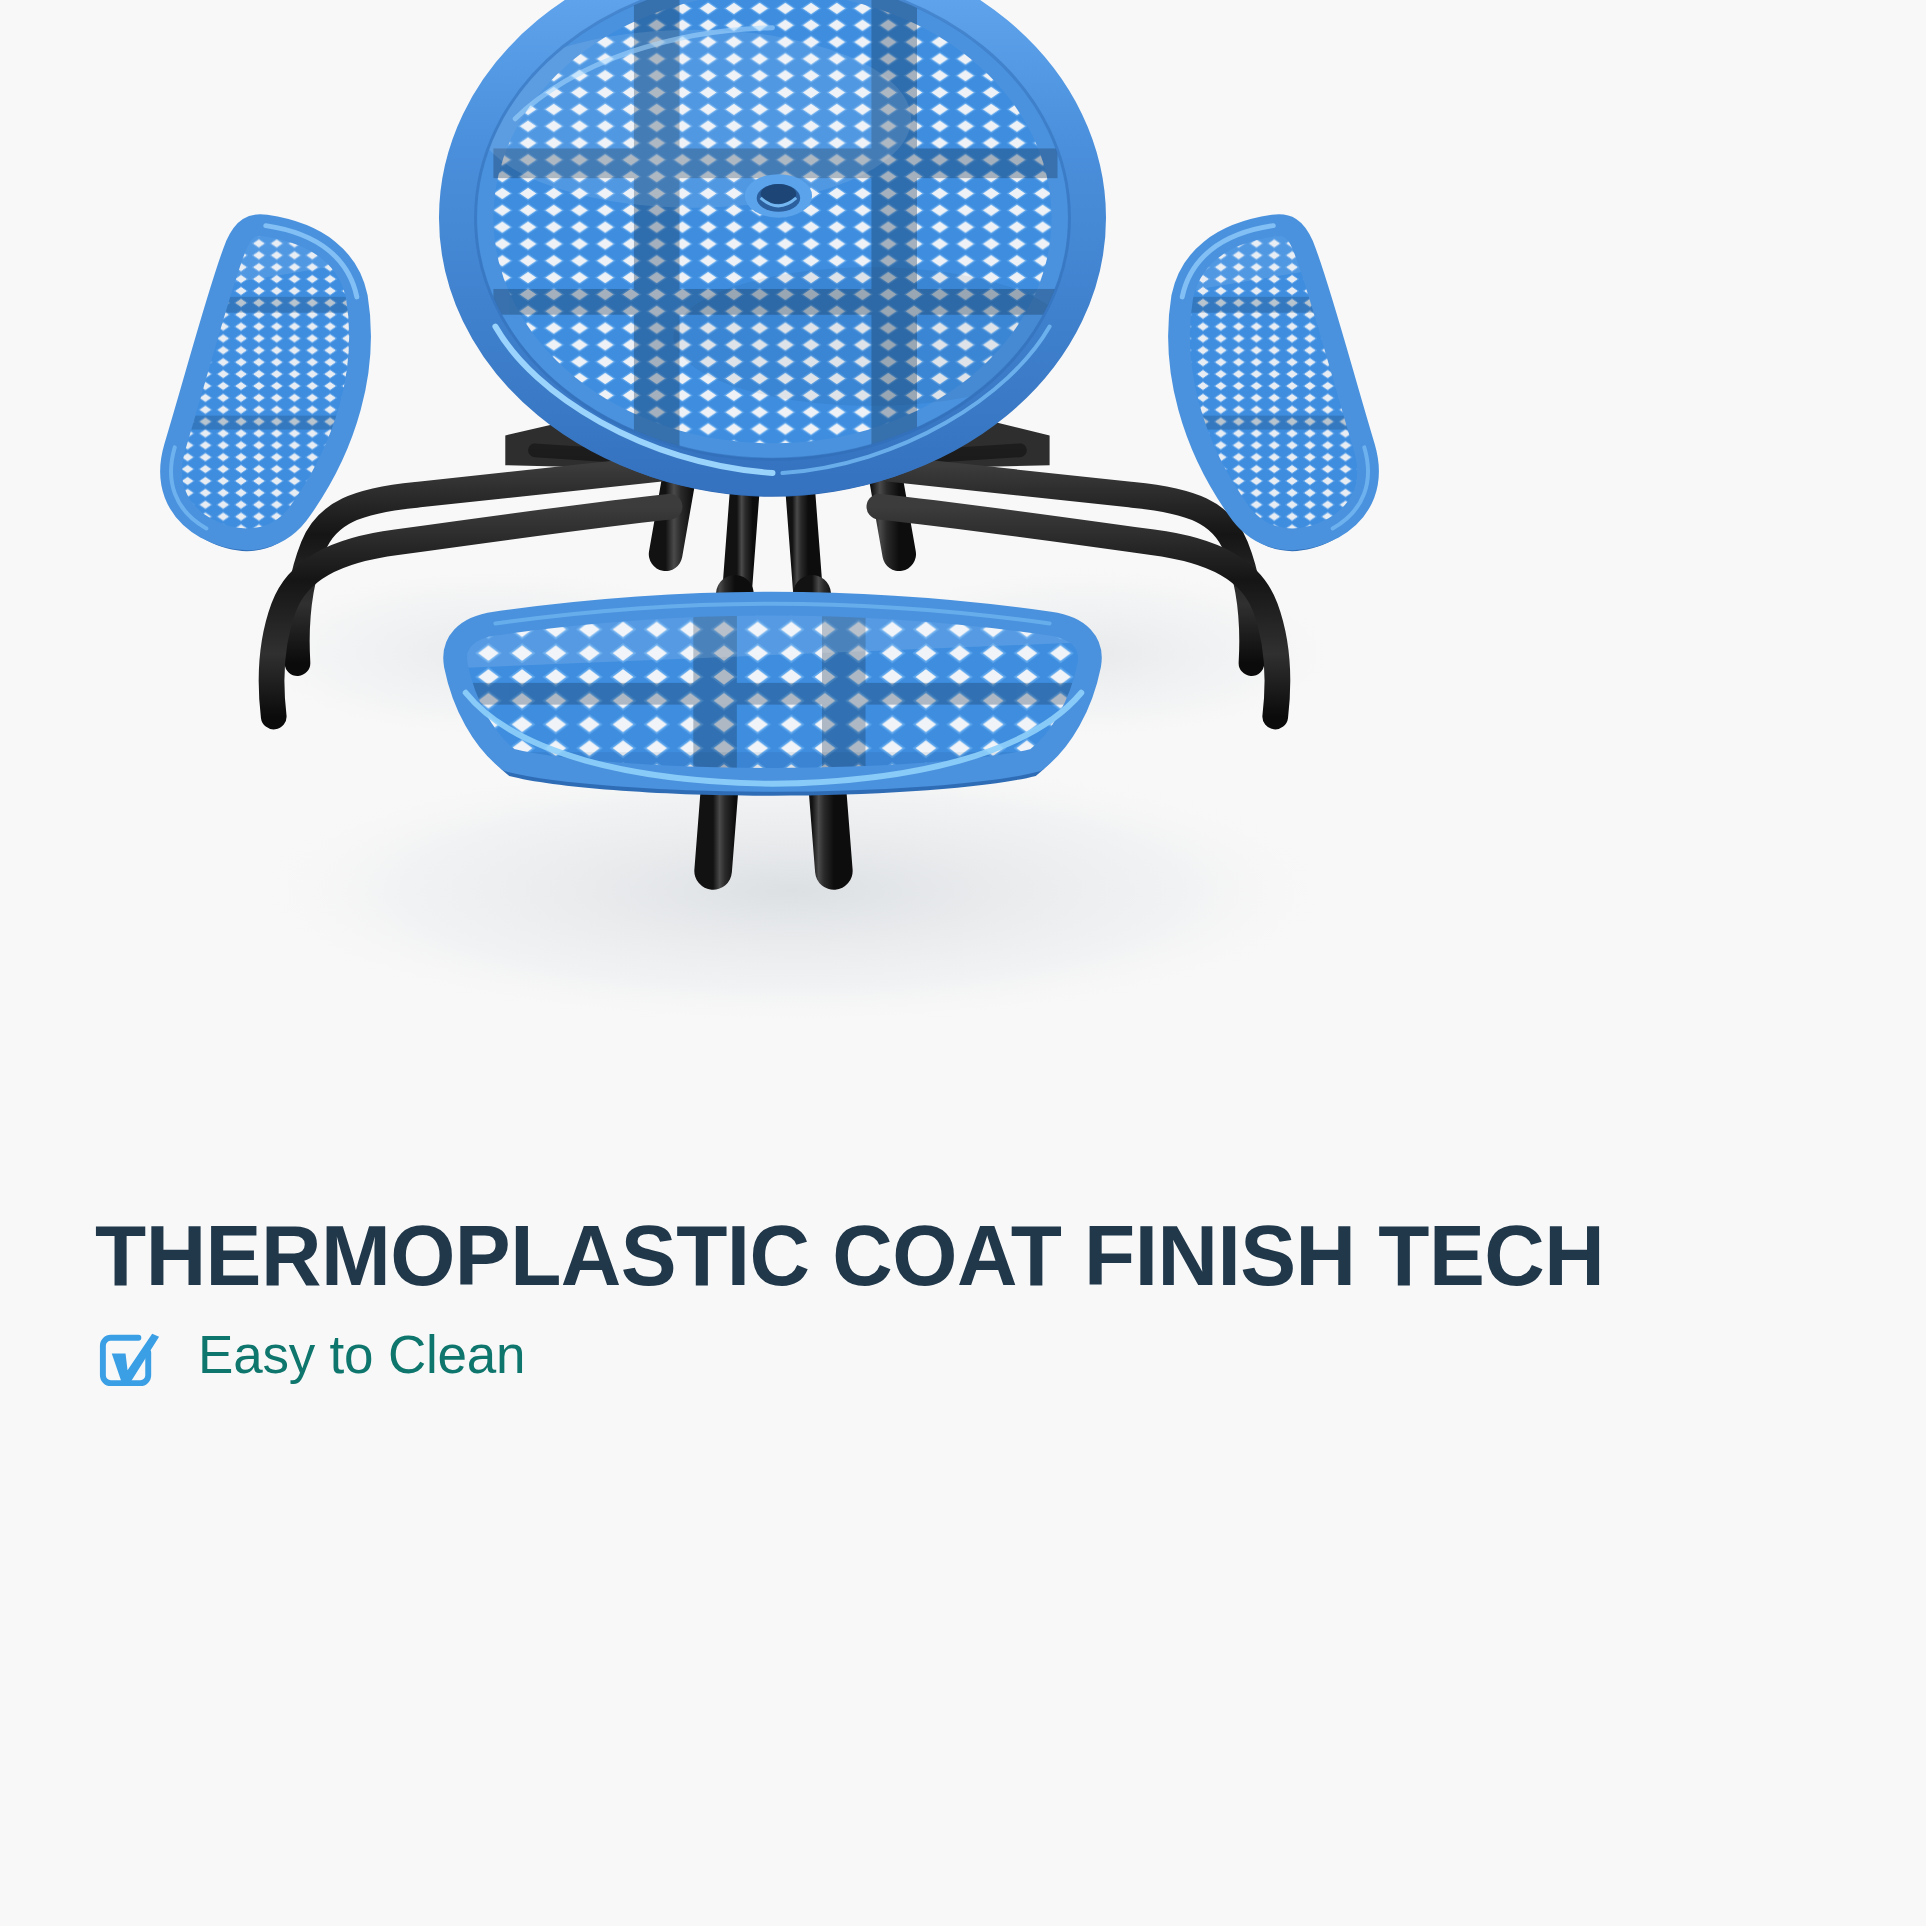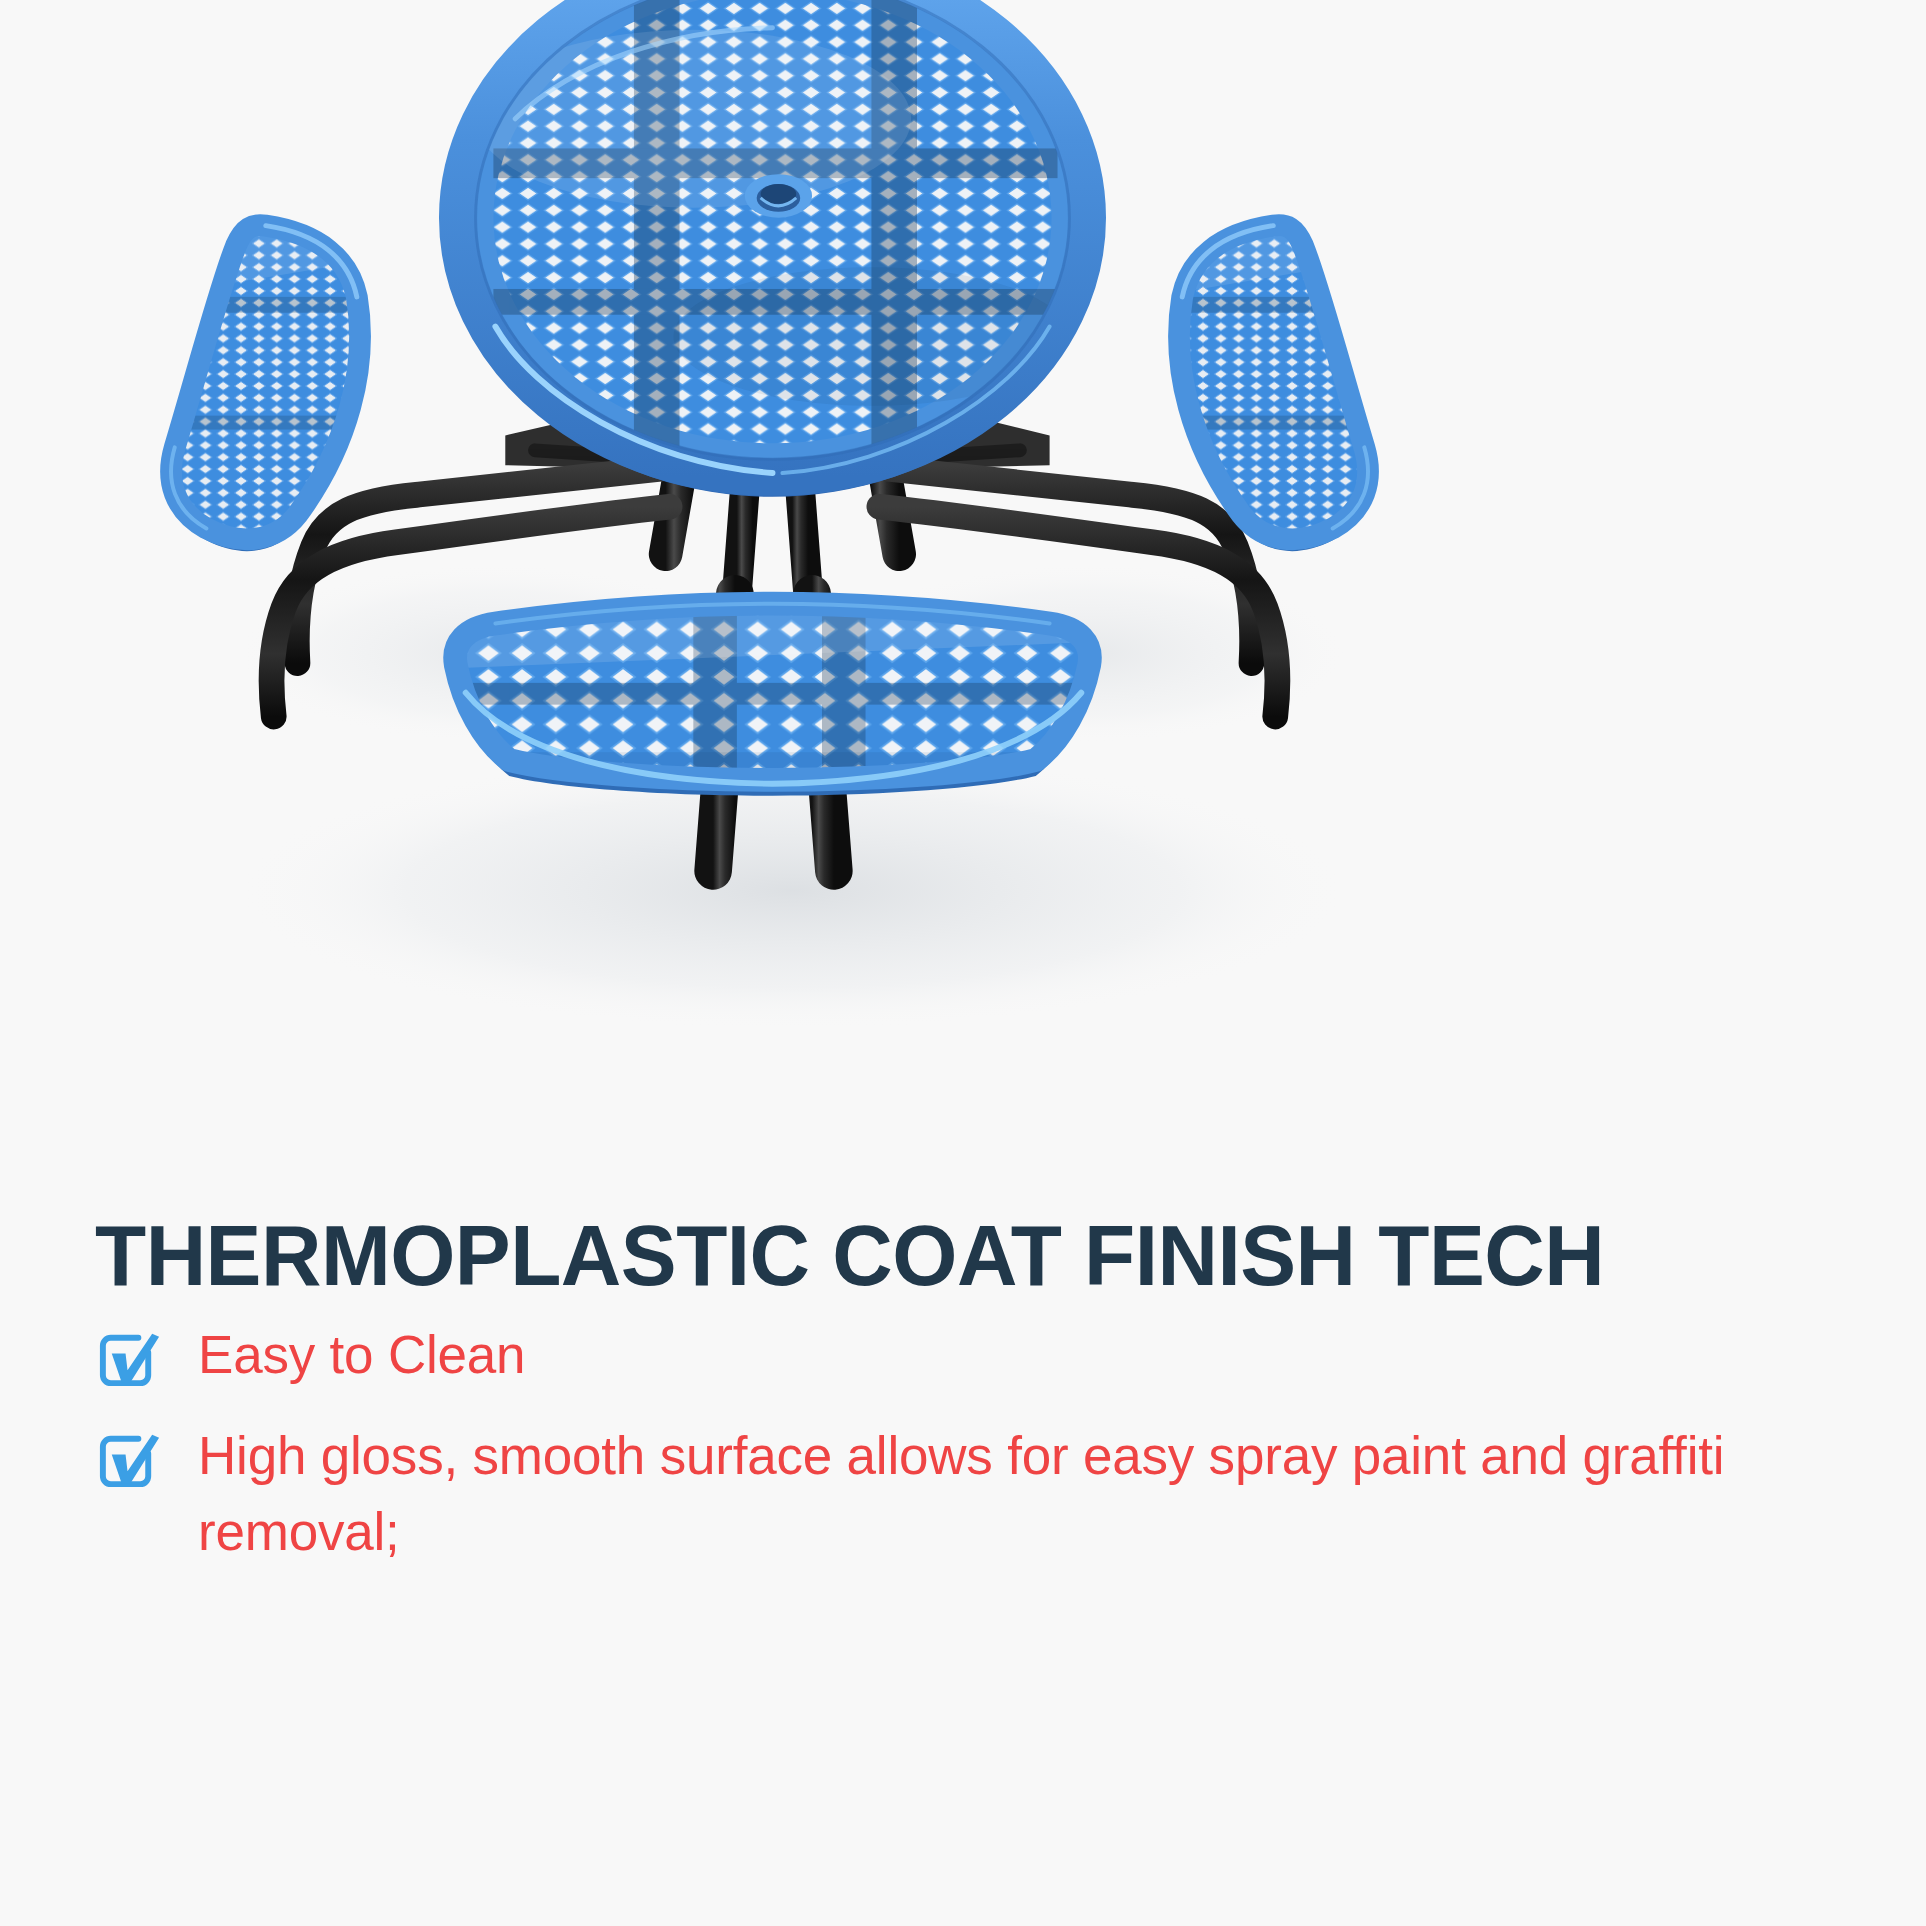--- a/index.html
+++ b/index.html
@@ -43,21 +43,21 @@
     width:69px;height:69px;
     margin-right:34px;
     margin-top:6px;
     position:relative;
   }
   .cb-wrap svg{display:block;width:69px;height:69px;overflow:visible;}
   .feature-text{
     flex:1 1 auto;
     font-size:53px;
     line-height:1.42;
-    color:#ef4444;
+    color:#0f766e;
     letter-spacing:-0.2px;
     padding-top:0;
   }
 </style>
 </head>
 <body>
 
 <div id="page">
 
   <div class="hero">
@@ -309,26 +309,17 @@
       <span class="cb-wrap">
         <svg viewBox="0 0 70 70" xmlns="http://www.w3.org/2000/svg">
           <path d="M54 30 L54 53 A8 8 0 0 1 46 61 L16 61 A8 8 0 0 1 8 53 L8 23 A8 8 0 0 1 16 15 L44 15" fill="none" stroke="#3b9fe5" stroke-width="6" stroke-linecap="round"></path>
           <path d="M17 31 L31 31 L33 48 L58 11 L65 14 L36 60 L27 60 Z" fill="#3b9fe5"></path>
         </svg>
       </span>
       <span class="feature-text">Easy to Clean</span>
     </div>
 
 
-    <div class="feature-row">
-      <span class="cb-wrap">
-        <svg viewBox="0 0 70 70" xmlns="http://www.w3.org/2000/svg">
-          <path d="M54 30 L54 53 A8 8 0 0 1 46 61 L16 61 A8 8 0 0 1 8 53 L8 23 A8 8 0 0 1 16 15 L44 15" fill="none" stroke="#3b9fe5" stroke-width="6" stroke-linecap="round"></path>
-          <path d="M17 31 L31 31 L33 48 L58 11 L65 14 L36 60 L27 60 Z" fill="#3b9fe5"></path>
-        </svg>
-      </span>
-      <span class="feature-text">High gloss, smooth surface allows for easy spray paint and graffiti removal;</span>
-    </div>
 
   </div>
 
 </div>
 
 
 </body></html>

